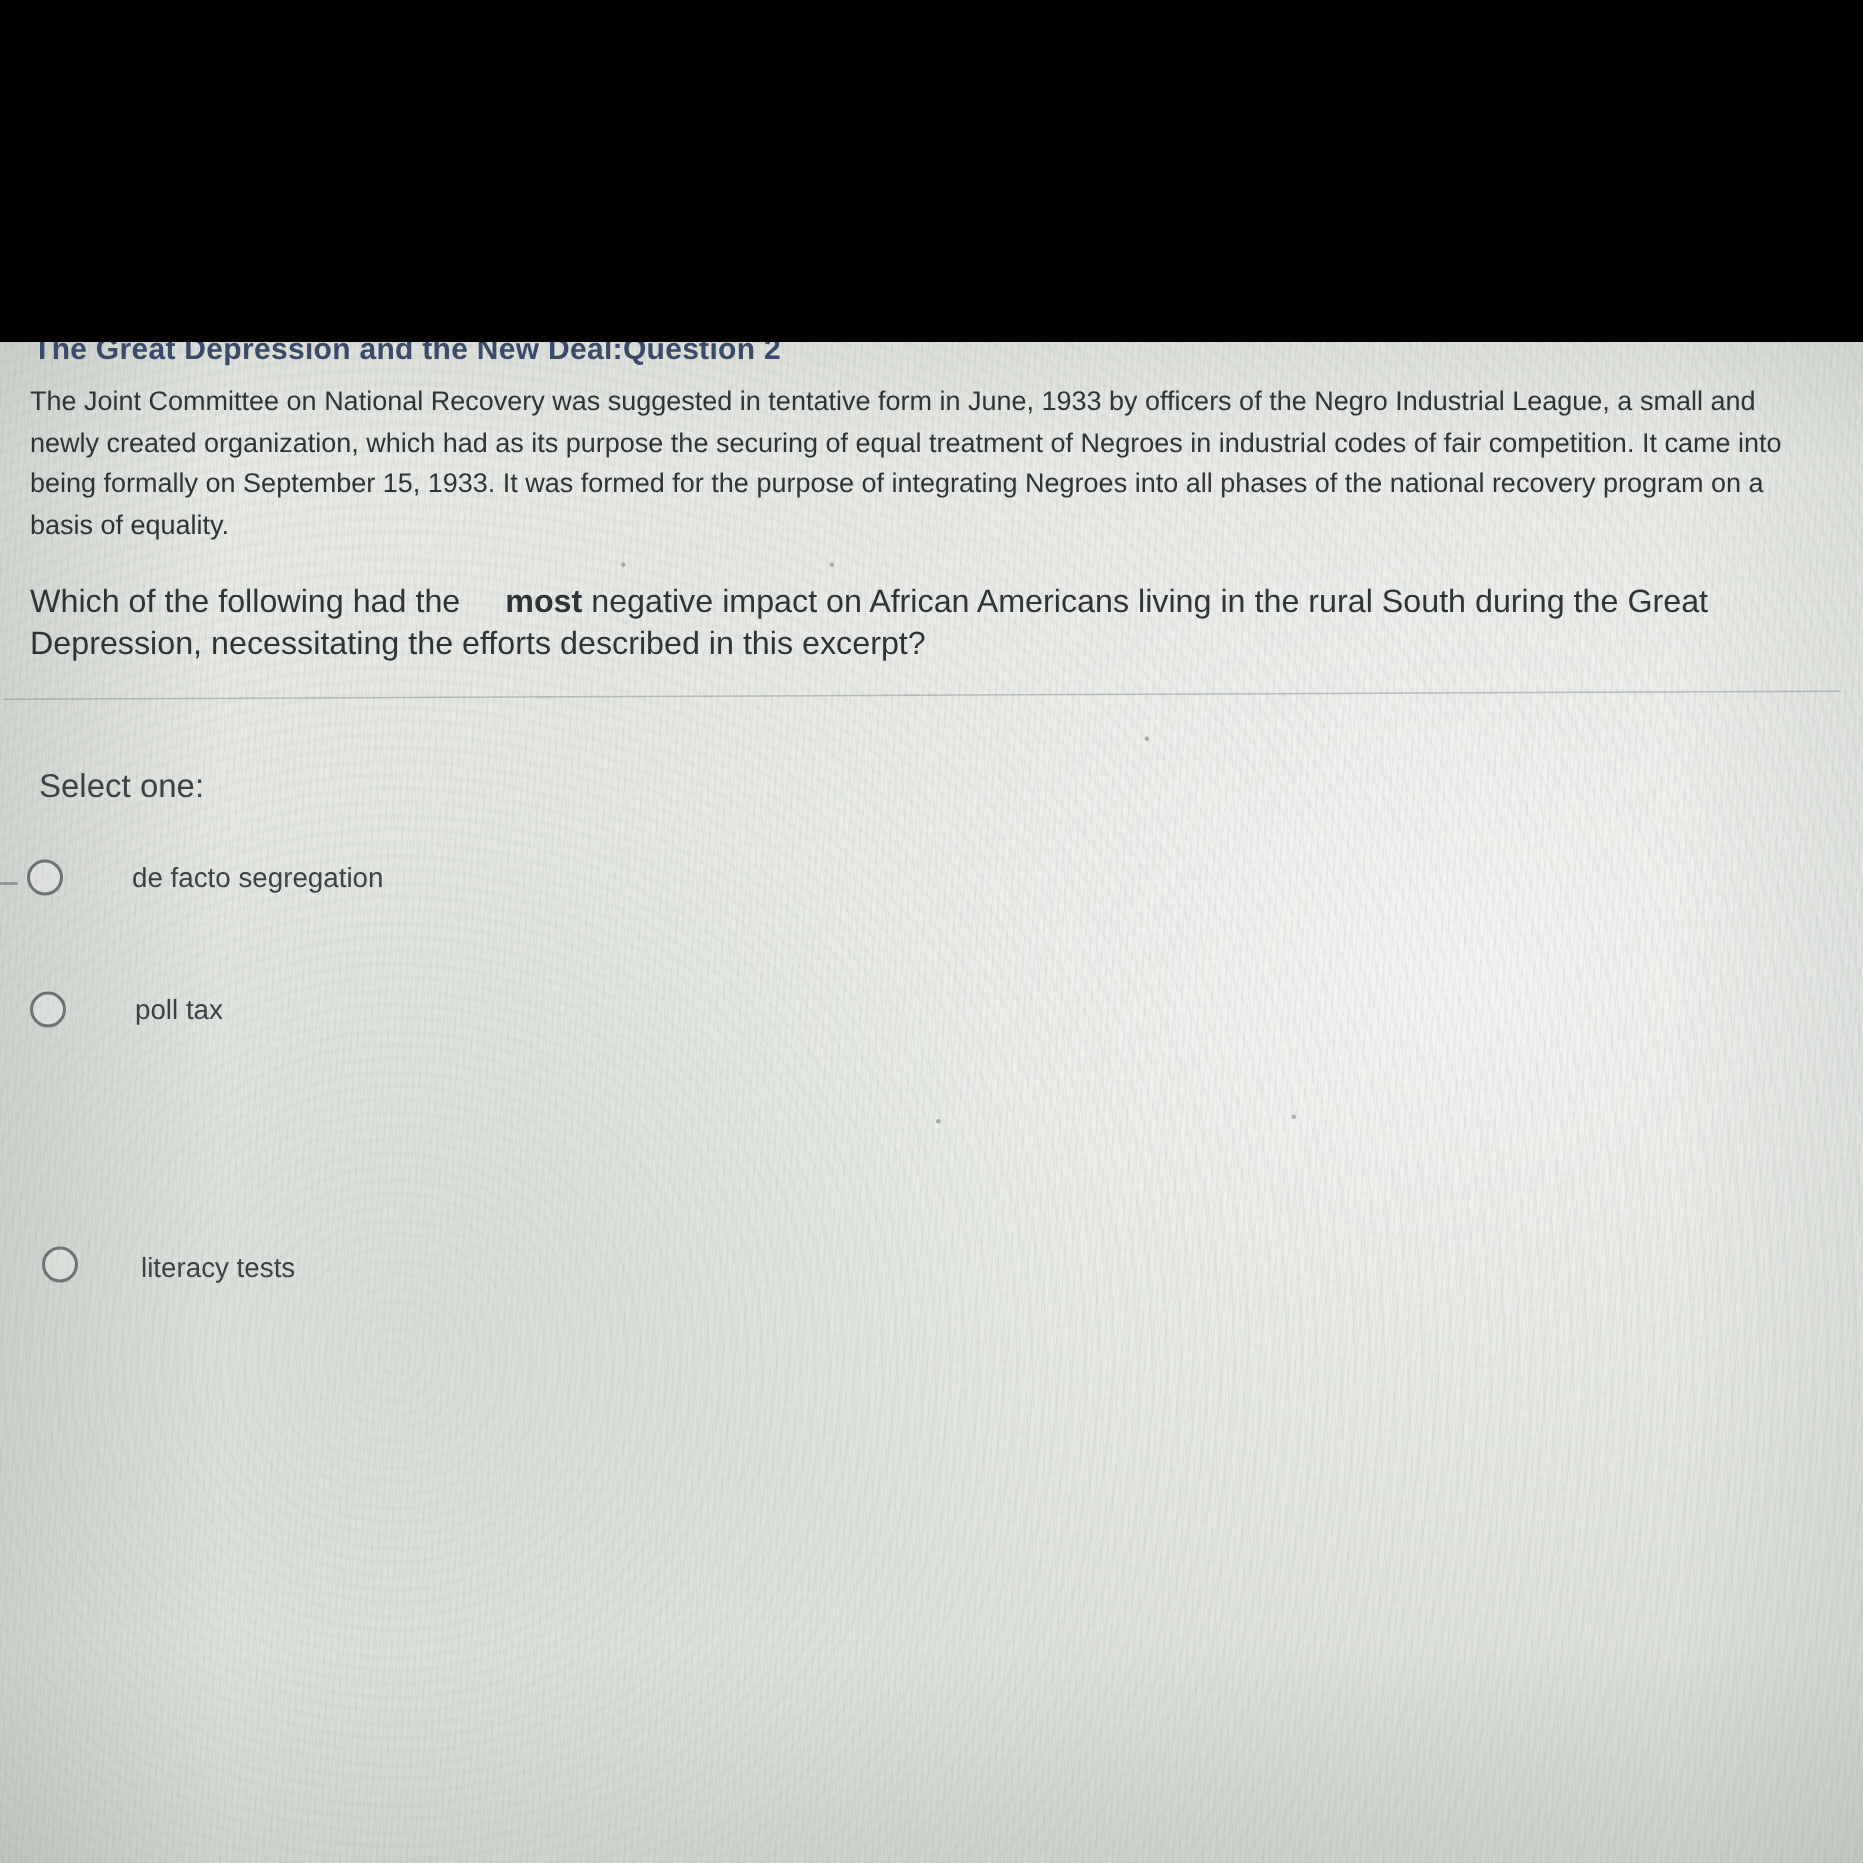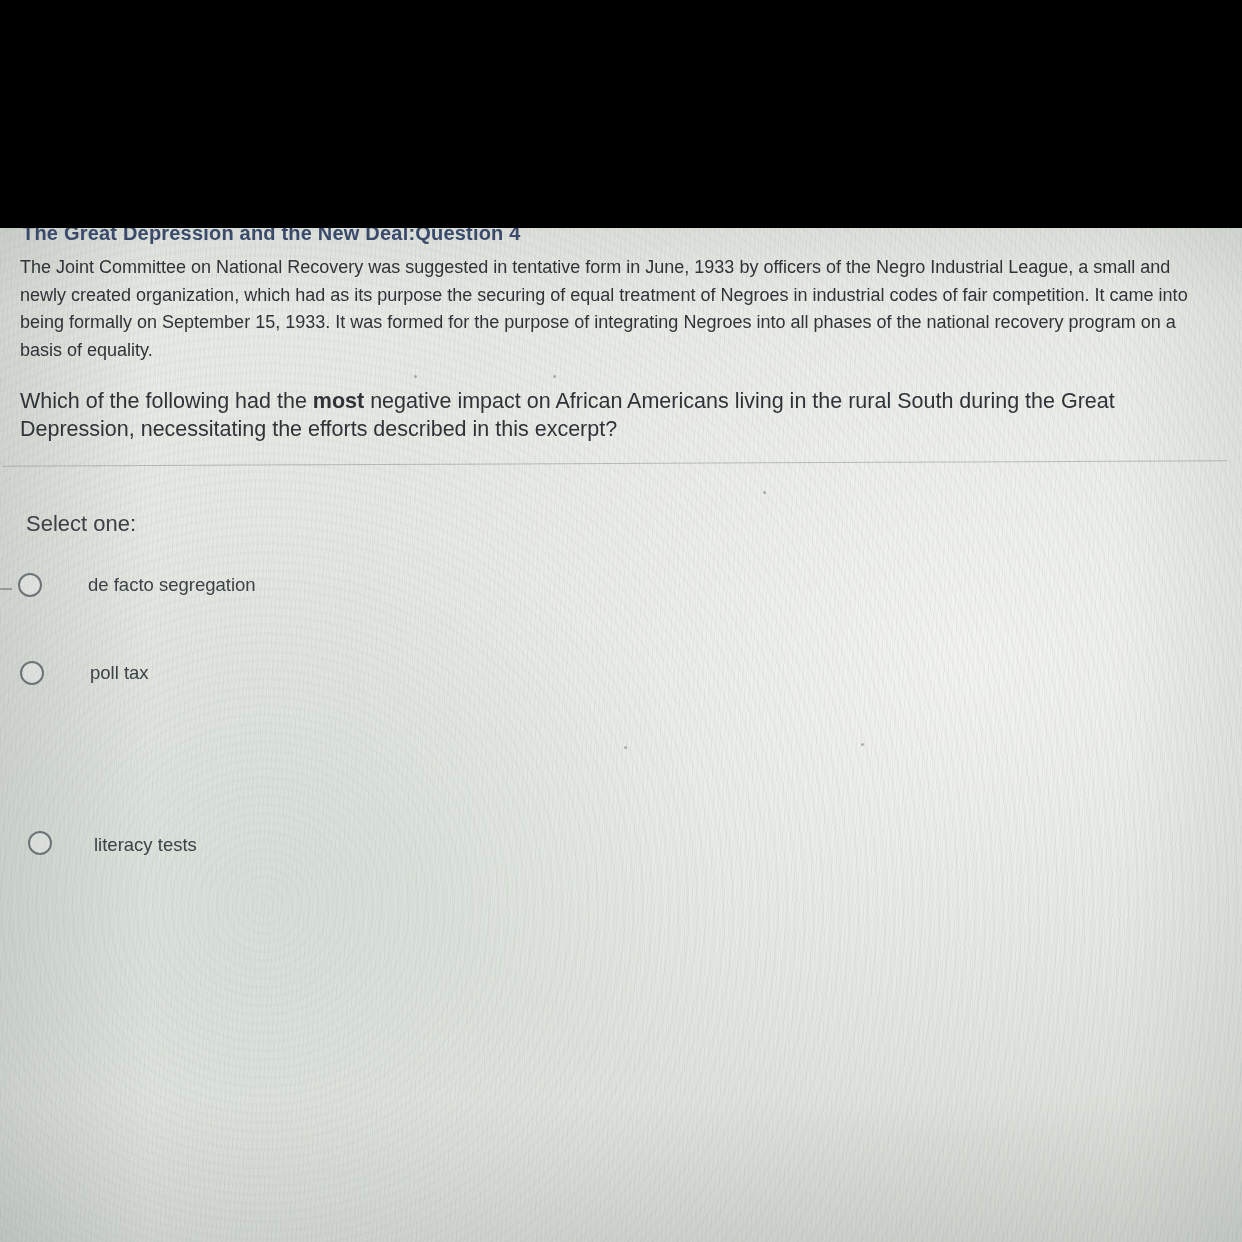--- a/index.html
+++ b/index.html
@@ -117,21 +117,21 @@
   .passage .attrib { display: block; }
   .question {
     position: absolute;
     left: 20px;
     top: 160px;
     width: 1200px;
     font-size: 21.5px;
     line-height: 27.5px;
     color: #2e3338;
   }
-  .question b { font-weight: bold; }
+  .question b { font-weight: bold; margin-left: 24px; }
 
   .divider {
     position: absolute;
     left: 2px;
     top: 235px;
     width: 1225px;
     height: 1px;
     background: rgba(120,130,130,0.45);
     transform: rotate(-0.25deg);
   }
@@ -203,21 +203,21 @@
 
   <div id="photo">
     <div id="moire1"></div>
     <div id="moire2"></div>
     <div id="moire3"></div>
     <div id="vignette"></div>
 
     <div id="content">
 
       <div class="qheader-clip">
-        <div class="qheader">The Great Depression and the New Deal:Question 4</div>
+        <div class="qheader">The Great Depression and the New Deal:Question 2</div>
       </div>
 
       <div class="passage">
         <span>The Joint Committee on National Recovery was suggested in tentative form in June, 1933 by officers of the Negro Industrial League, a small and newly created organization, which had as its purpose the securing of equal treatment of Negroes in industrial codes of fair competition. It came into being formally on September 15, 1933. It was formed for the purpose of integrating Negroes into all phases of the national recovery program on a basis of equality.</span>
       </div>
 
       <div class="question">
         <span>Which of the following had the </span><b>most</b><span> negative impact on African Americans living in the rural South during the Great Depression, necessitating the efforts described in this excerpt?</span>
       </div>
 

